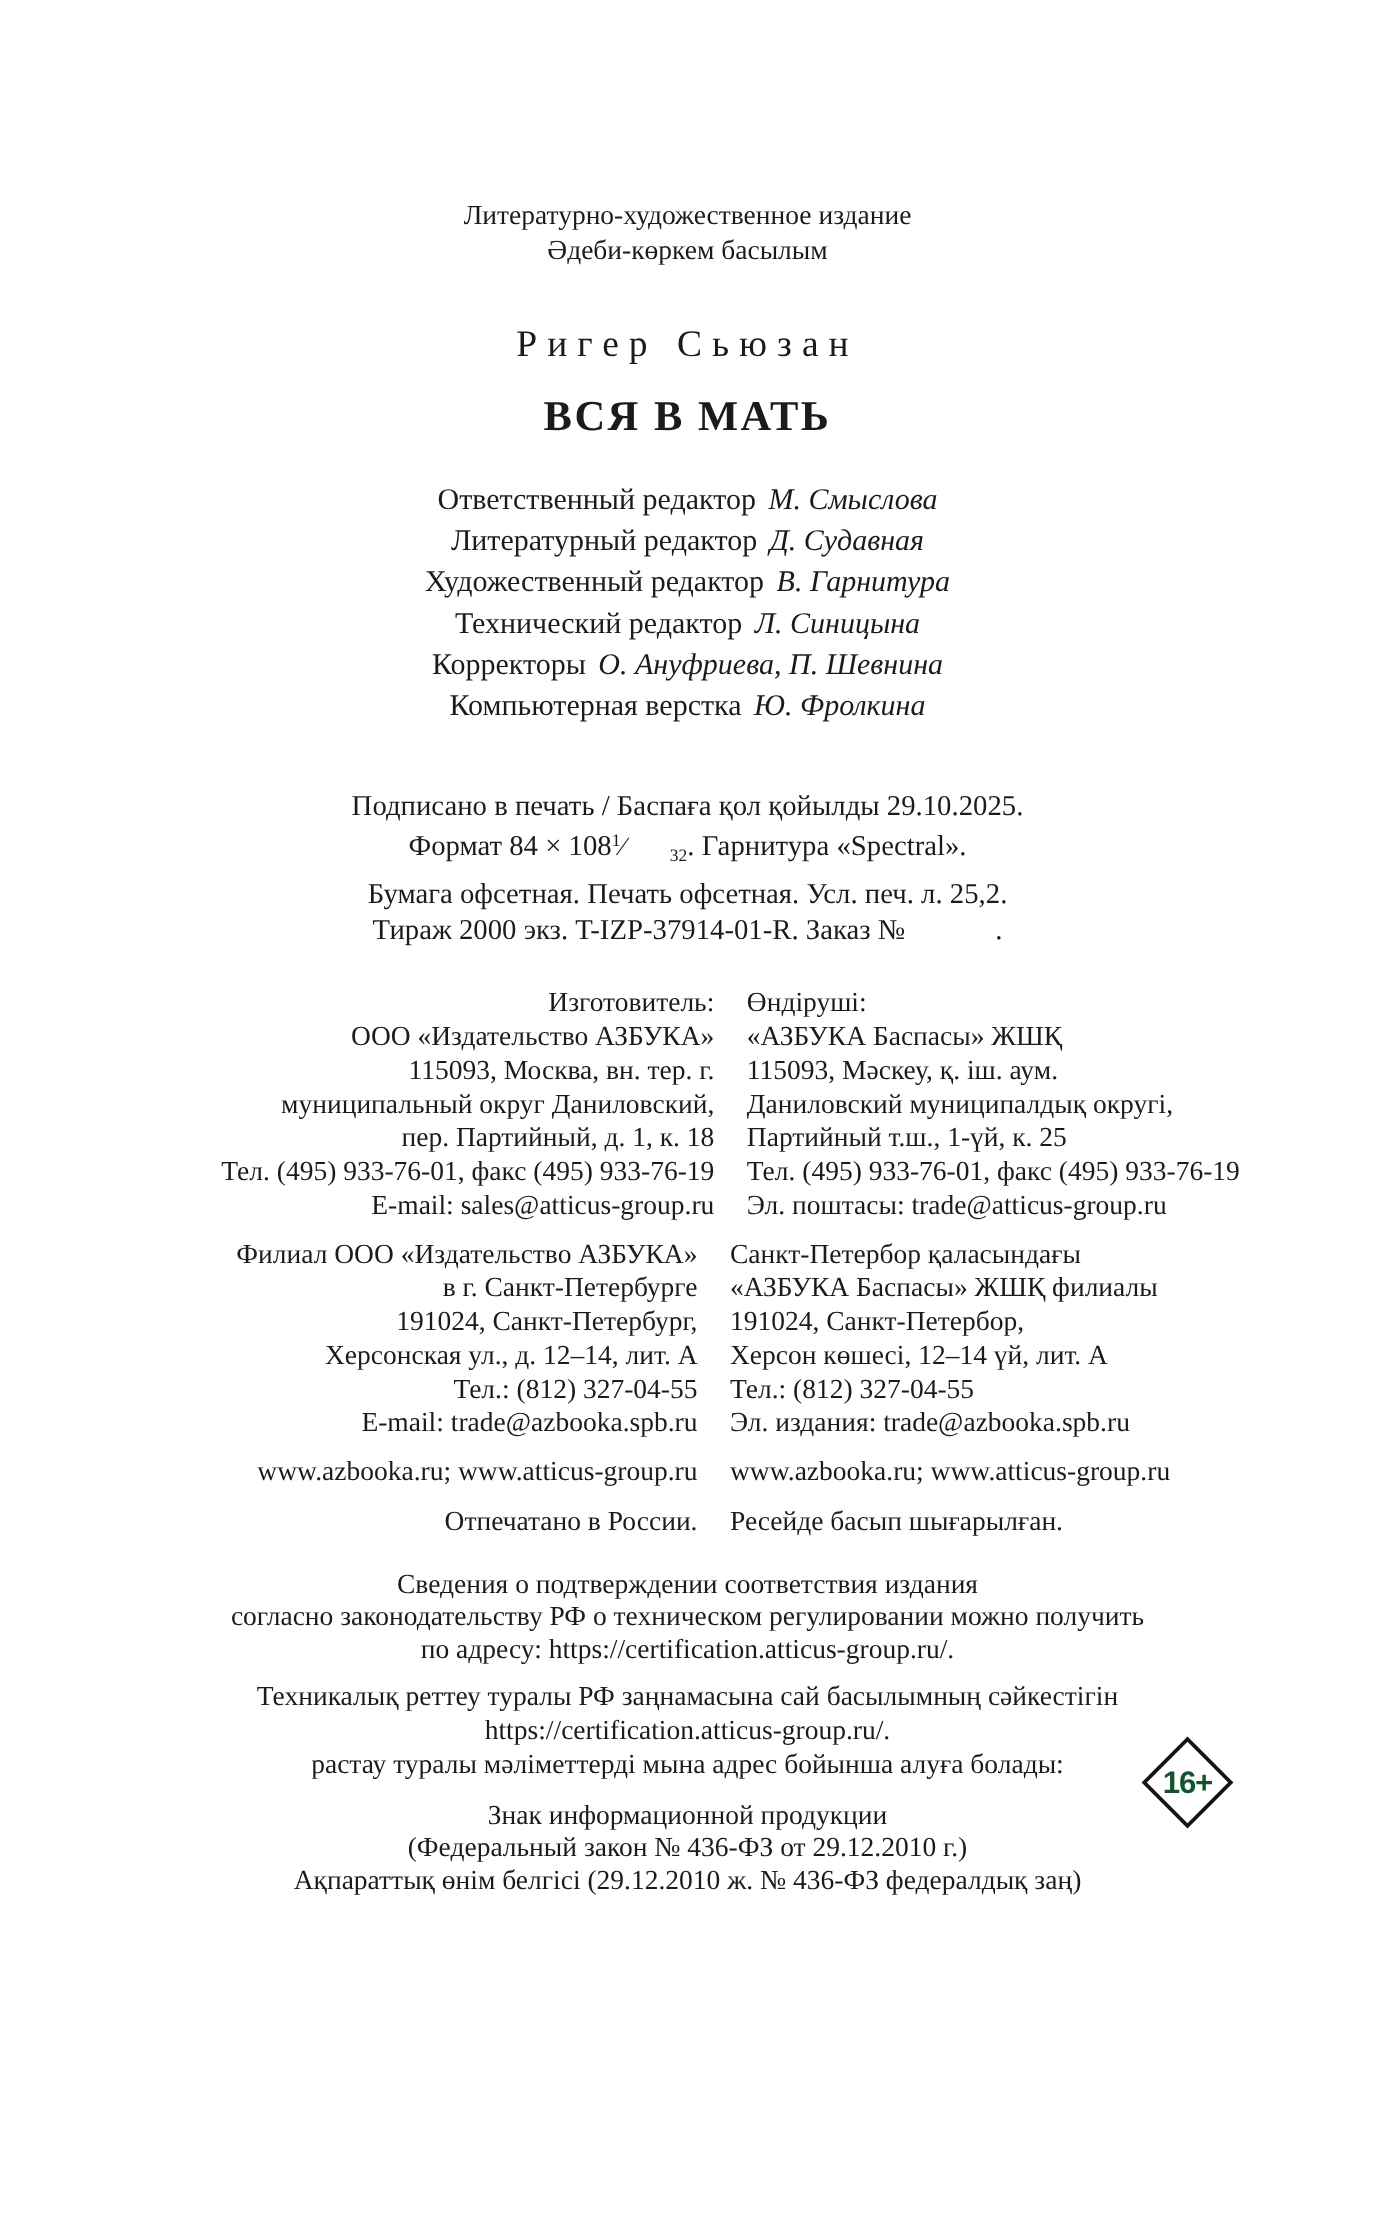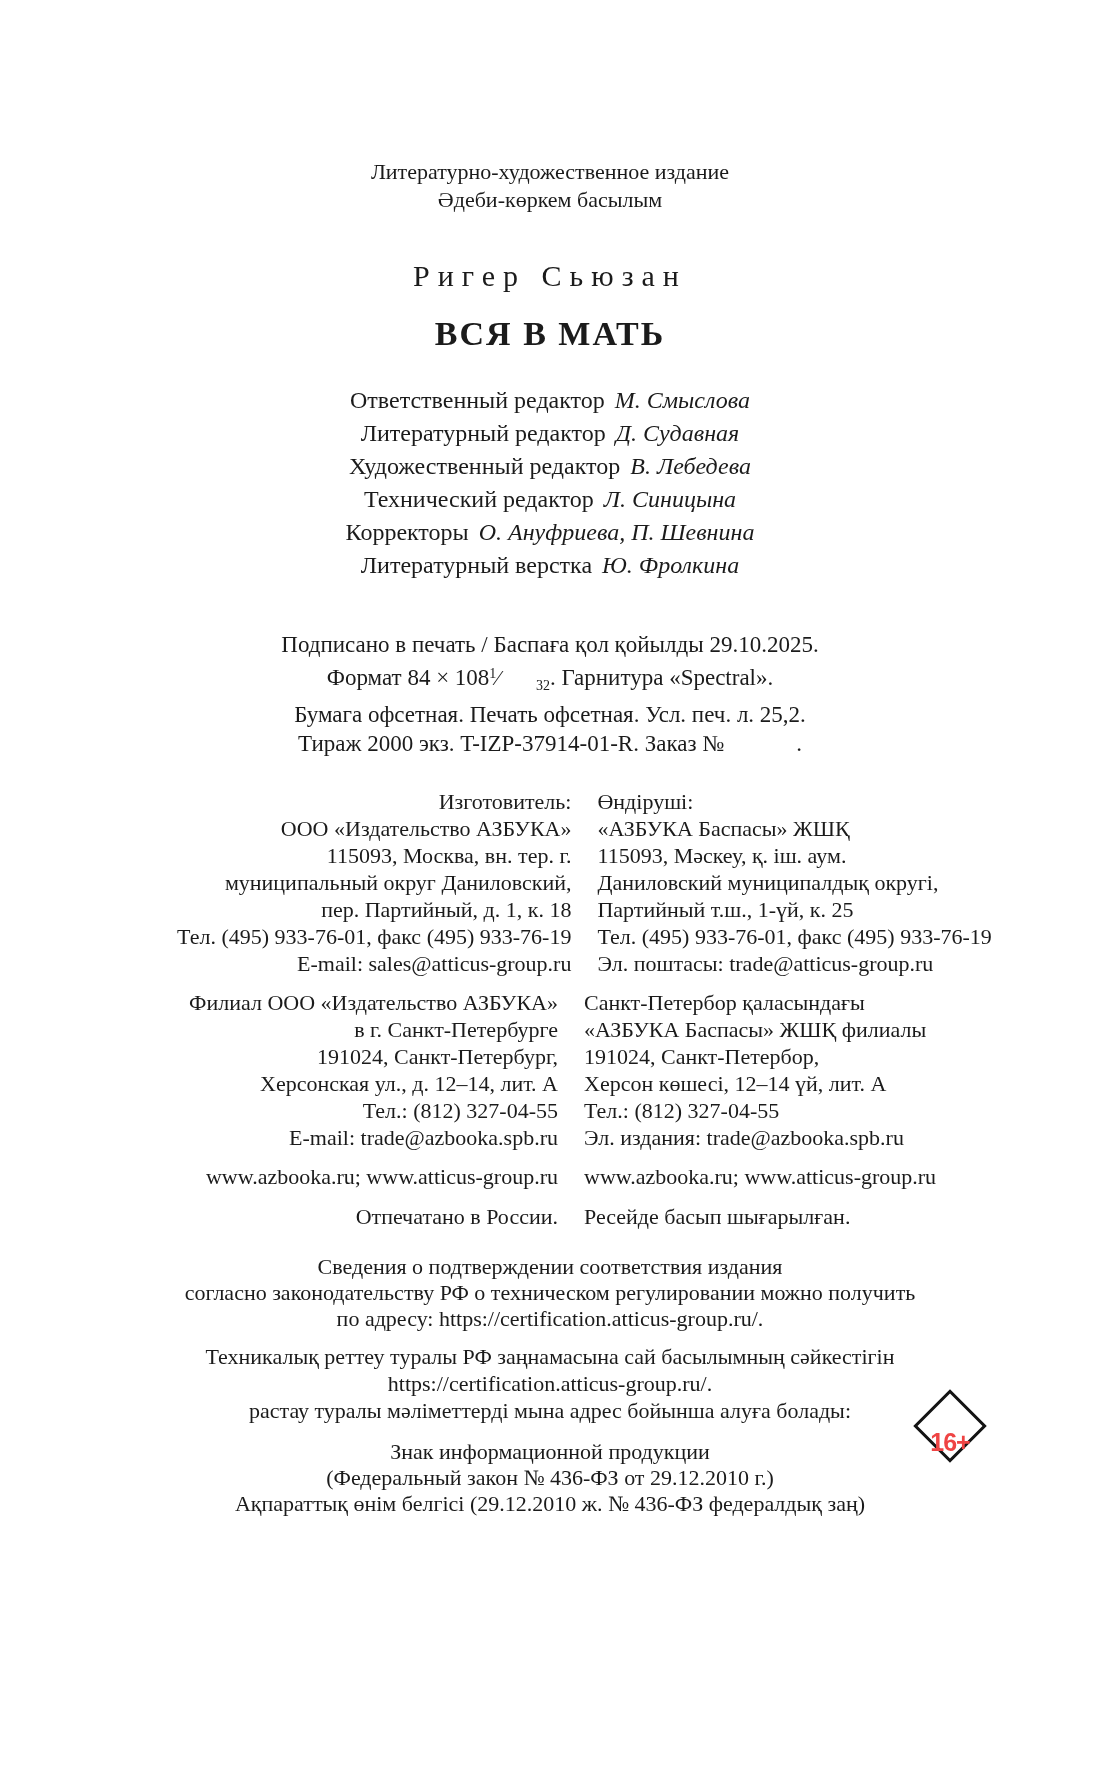--- a/index.html
+++ b/index.html
@@ -75,58 +75,58 @@
   .age-badge .diamond {
     position: absolute;
     left: 50%; top: 50%;
     width: 46px; height: 46px;
     border: 3px solid #141414;
     transform: translate(-50%, -50%) rotate(45deg);
     background: #ffffff;
   }
   .age-badge .age-text {
     position: absolute;
-    left: 0; top: 16px;
+    left: 0; top: 0;
     width: 68px; height: 68px;
     display: flex; align-items: center; justify-content: center;
     font-family: "Liberation Sans", "DejaVu Sans", sans-serif;
     font-weight: bold;
     font-size: 25px;
     letter-spacing: -1px;
-    color: #ef4444;
+    color: #14532d;
   }
 </style>
 </head>
 <body>
 
 <div class="page">
 
   <div class="center edition-line">Литературно-художественное издание</div>
   <div class="center edition-line">Әдеби-көркем басылым</div>
   <div class="center author-line">Ригер Сьюзан</div>
   <div class="center title-line">ВСЯ В МАТЬ</div>
 
   <div class="credits">
     <div class="center credit-line">
       <span>Ответственный редактор</span><span class="credit-name">М. Смыслова</span>
     </div>
     <div class="center credit-line">
       <span>Литературный редактор</span><span class="credit-name">Д. Судавная</span>
     </div>
     <div class="center credit-line">
-      <span>Художественный редактор</span><span class="credit-name">В. Лебедева</span>
+      <span>Художественный редактор</span><span class="credit-name">В. Гарнитура</span>
     </div>
     <div class="center credit-line">
       <span>Технический редактор</span><span class="credit-name">Л. Синицына</span>
     </div>
     <div class="center credit-line">
       <span>Корректоры</span><span class="credit-name">О. Ануфриева, П. Шевнина</span>
     </div>
     <div class="center credit-line">
-      <span>Литературный верстка</span><span class="credit-name">Ю. Фролкина</span>
+      <span>Компьютерная верстка</span><span class="credit-name">Ю. Фролкина</span>
     </div>
   </div>
 
   <div class="print-info">
     <div class="center">Подписано в печать / Баспаға қол қойылды 29.10.2025.</div>
     <div class="center">
       <span>Формат 84 × 108</span><span class="fnum">1</span><span class="fslash">⁄</span><span class="fden">32</span><span>. Гарнитура «Spectral».</span>
     </div>
     <div class="center">Бумага офсетная. Печать офсетная. Усл. печ. л. 25,2.</div>
     <div class="center">

